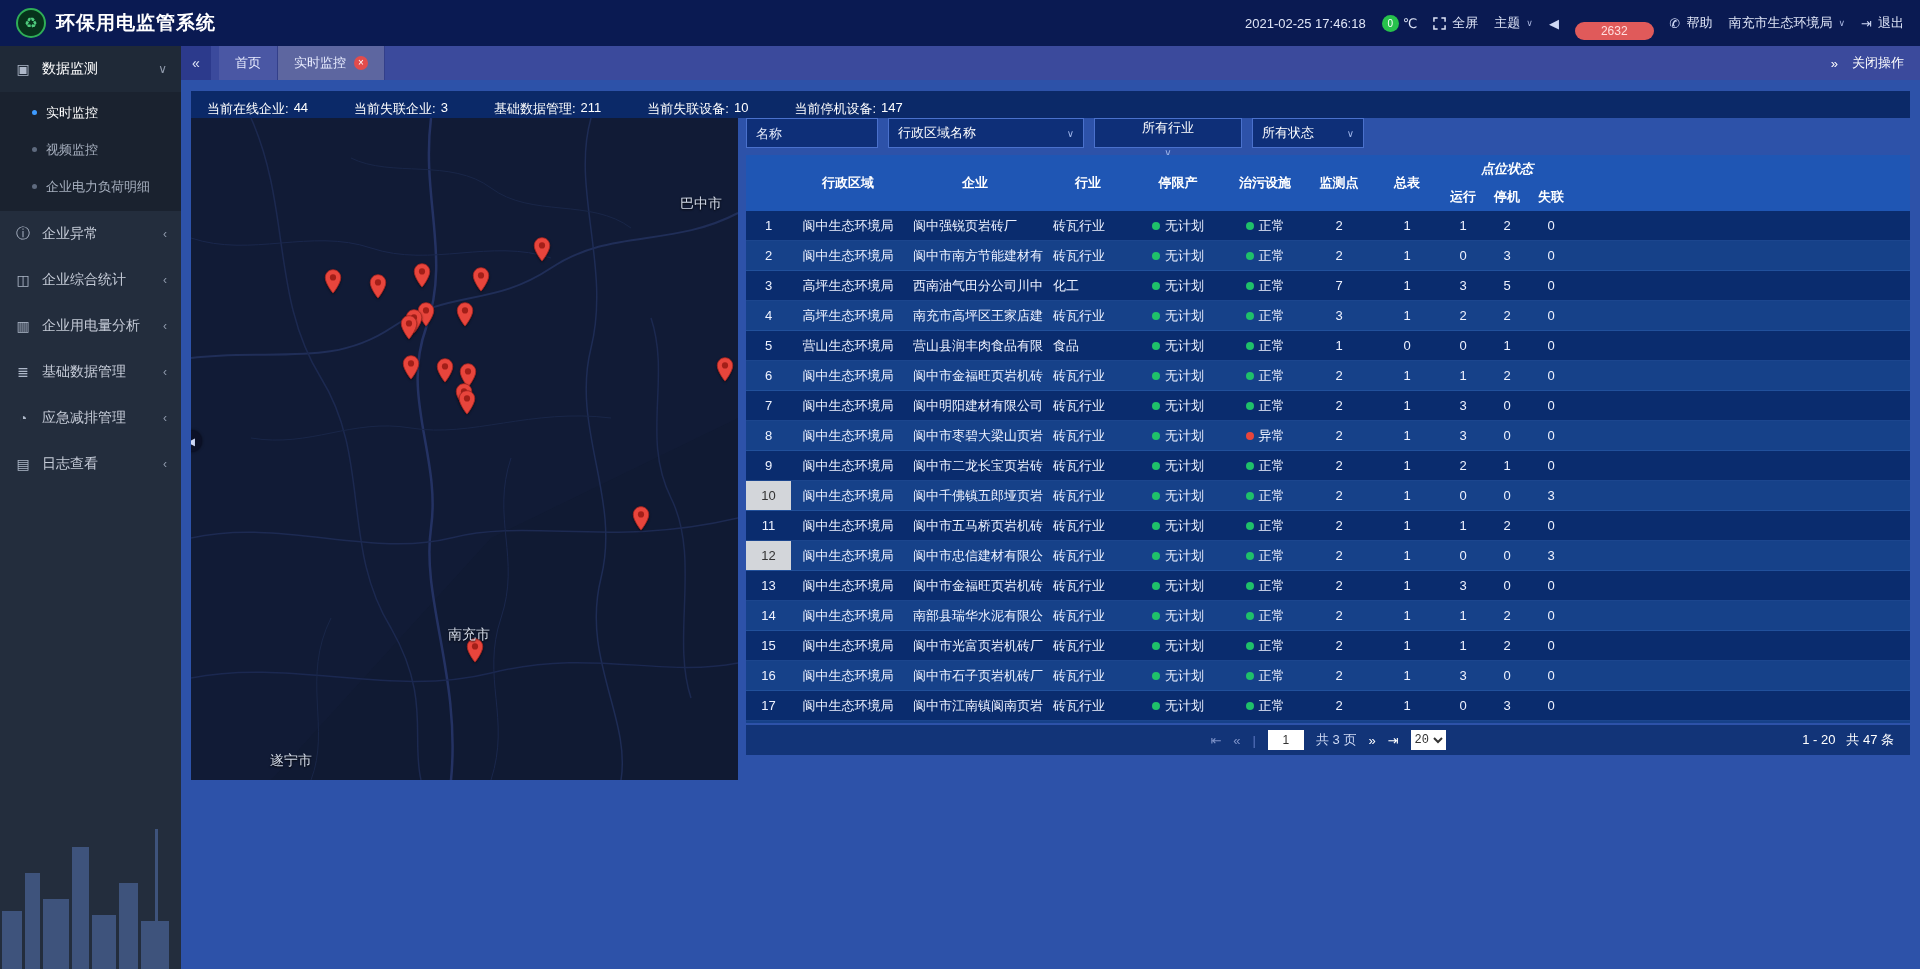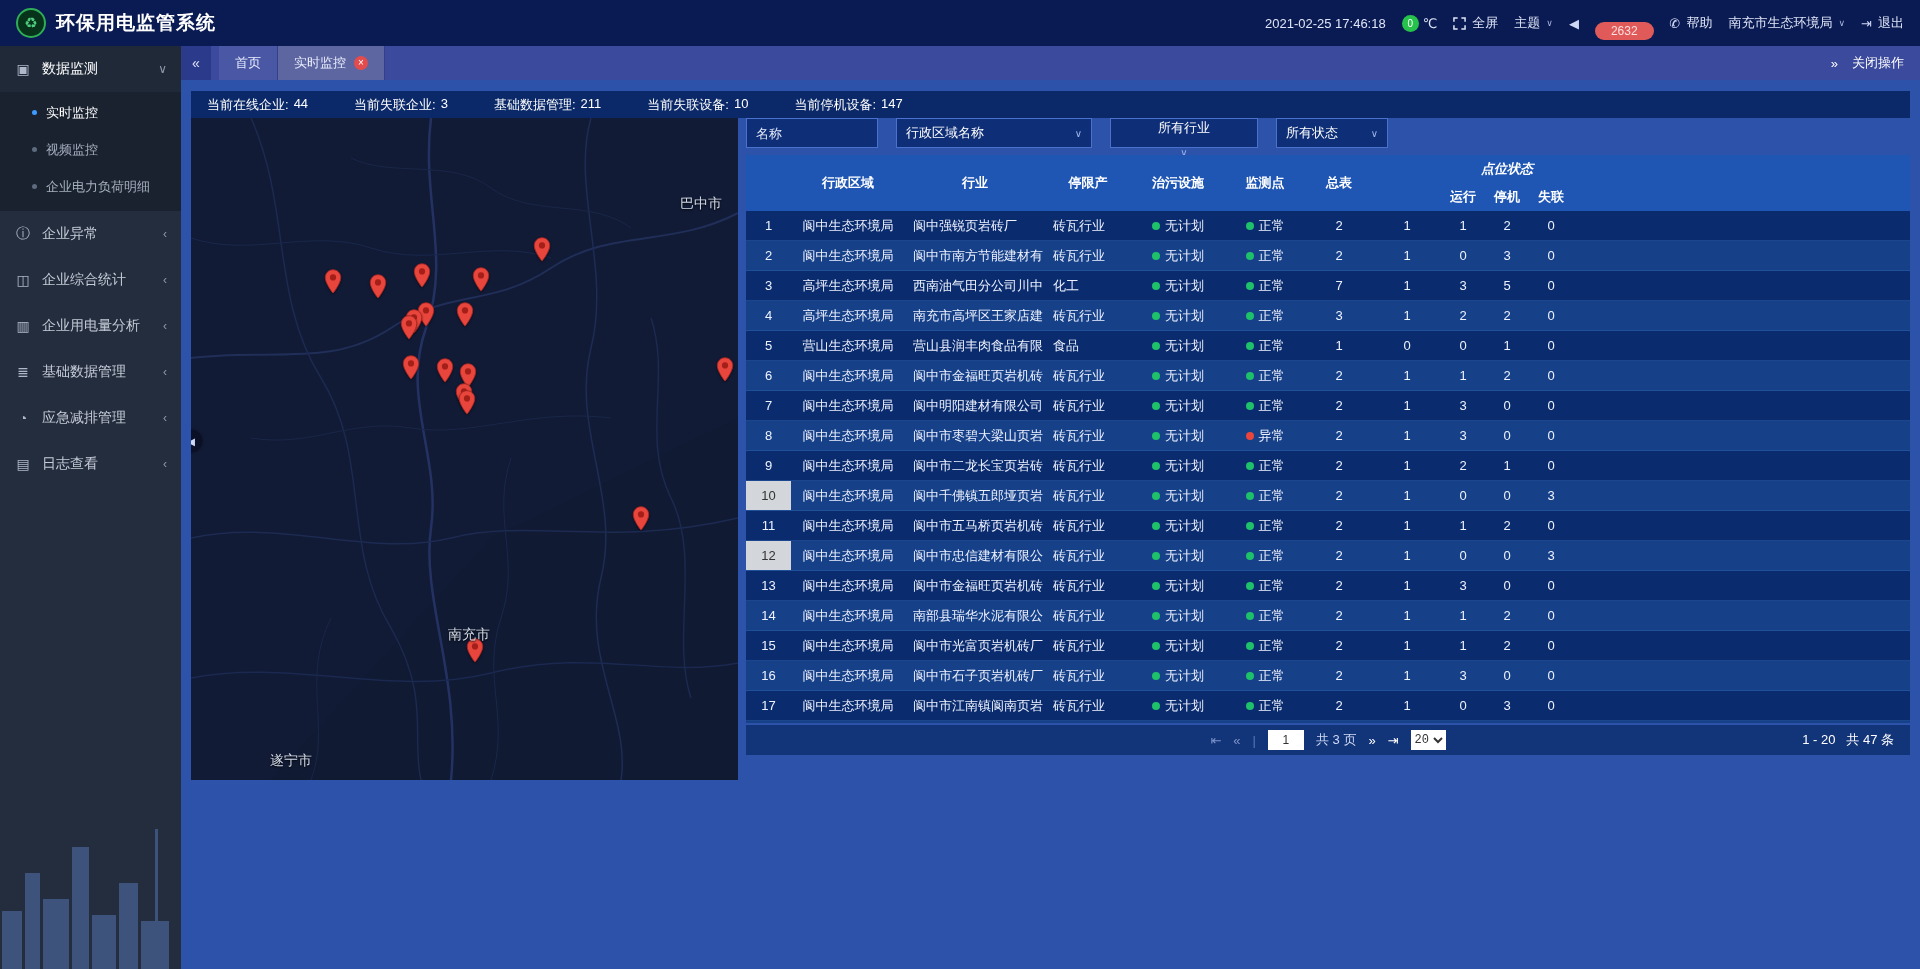--- a/index.html
+++ b/index.html
@@ -11,21 +11,21 @@
   .topbar{height:46px;background:#0a1a52;display:flex;align-items:center;padding:0 16px;flex:0 0 auto;}
   .brand{display:flex;align-items:center;gap:10px;}
   .logo{width:30px;height:30px;border-radius:50%;background:#07331b;border:2px solid #2fae57;color:#4ecb7d;
         display:flex;align-items:center;justify-content:center;font-size:15px;}
   .app-title{font-size:19px;font-weight:bold;letter-spacing:1px;color:#fff;}
   .topbar-right{margin-left:auto;display:flex;align-items:center;gap:16px;font-size:13px;color:#dfe5f7;}
   .hitem{display:flex;align-items:center;gap:6px;cursor:pointer;white-space:nowrap;}
   .temp-wrap{display:flex;align-items:center;gap:4px;}
   .temp-badge{width:17px;height:17px;border-radius:50%;background:#27c24c;color:#fff;font-size:10px;
               display:inline-flex;align-items:center;justify-content:center;}
-  .msg-badge{background:#e05a5a;color:#ffdede;border-radius:10px;padding:2px 16px;font-size:12px;margin-top:16px;}
+  .msg-badge{background:#e05a5a;color:#ffdede;border-radius:10px;padding:2px 26px;font-size:12px;margin-top:16px;}
   .caret{font-size:9px;color:#aab6e0;}
   .fs-ico svg{display:block;}
   .ico{font-size:13px;color:#cfd8f5;}
 
   
   .body-row{flex:1;display:flex;min-height:0;}
   .sidebar{width:181px;background:#232d3d;flex:0 0 auto;position:relative;color:#c6ccd8;overflow:hidden;}
   .menu-group{height:46px;display:flex;align-items:center;padding:0 14px;gap:10px;font-size:14px;cursor:pointer;}
   .menu-group .m-icon{font-size:14px;color:#aeb8c9;width:18px;text-align:center;}
   .menu-group .chev{margin-left:auto;font-size:12px;color:#8f99ab;}
@@ -46,40 +46,40 @@
   .tabs-wrap{display:flex;align-items:stretch;margin-left:8px;}
   .tab{display:flex;align-items:center;gap:8px;padding:0 16px;font-size:13px;color:#e8ecff;background:#4a57a4;
        border-right:1px solid #333f8a;cursor:pointer;}
   .tab.active{background:#5d66a0;}
   .tab-close{width:14px;height:14px;border-radius:50%;background:#e24c4c;color:#fff;font-size:10px;line-height:14px;
              display:inline-flex;align-items:center;justify-content:center;cursor:pointer;}
   .tabbar-right{margin-left:auto;display:flex;align-items:center;gap:14px;padding-right:16px;font-size:13px;color:#fff;}
 
   
   .main{flex:1;display:flex;flex-direction:column;padding:0 10px;min-width:0;}
-  .stats-bar{margin-top:11px;height:27px;background:#0b2968;display:flex;align-items:center;gap:46px;
+  .stats-bar{margin-top:11px;height:27px;background:#0b2968;display:flex;align-items:flex-end;gap:46px;
              padding:0 16px;font-size:13px;color:#fff;flex:0 0 auto;}
   .stat{display:flex;gap:5px;white-space:nowrap;}
 
   .content-row{display:flex;gap:8px;margin-top:0;flex:1;align-items:flex-start;min-height:0;}
 
   
   .map{width:547px;height:662px;background:#101a33;position:relative;overflow:hidden;flex:0 0 auto;cursor:grab;}
   .map svg.roads{position:absolute;inset:0;}
   .city-label{position:absolute;color:#d3dae8;font-size:14px;text-shadow:0 1px 2px #000;transform:translate(-50%,-50%);white-space:nowrap;}
   .pin{position:absolute;width:18px;height:25px;transform:translate(-50%,-100%);cursor:pointer;}
   .pin svg{display:block;width:18px;height:25px;filter:drop-shadow(0 1px 1px rgba(0,0,0,.5));}
 
   .collapse-handle{position:absolute;left:-11px;top:312px;width:22px;height:22px;border-radius:50%;
                    background:#0b1026;color:#cfd8f5;font-size:10px;display:flex;align-items:center;justify-content:center;
                    cursor:pointer;z-index:20;box-shadow:0 0 3px rgba(0,0,0,.6);}
 
   
   .right-panel{flex:1;height:637px;display:flex;flex-direction:column;min-width:0;}
-  .filters{height:30px;display:flex;gap:18px;margin-bottom:7px;flex:0 0 auto;}
+  .filters{height:30px;display:flex;gap:10px;margin-bottom:7px;flex:0 0 auto;}
   .f-input{width:132px;height:30px;background:#0e2f78;border:1px solid #4a71cc;color:#fff;padding:0 9px;font-size:13px;outline:none;}
   .f-input::placeholder{color:#e3e9fa;opacity:1;}
   .f-select{height:30px;display:flex;align-items:center;justify-content:space-between;gap:10px;padding:0 9px;
             background:#0e2f78;border:1px solid #4a71cc;color:#fff;font-size:13px;cursor:pointer;white-space:nowrap;}
   .f-select .caret{color:#9db4e8;font-size:10px;}
   .w-region{width:196px;} .w-industry{width:148px;flex-direction:column;} .w-status{width:112px;}
 
   .grid-head,.grid-row{display:grid;grid-template-columns:45px 114px 140px 86px 94px 80px 68px 68px 44px 44px 44px 1fr;}
   .grid-head{background:#1f56b4;color:#fff;font-weight:bold;font-size:13px;height:56px;flex:0 0 auto;}
   .hc{display:flex;align-items:center;justify-content:center;white-space:nowrap;}
@@ -404,20 +404,21 @@
               </div>
               <div class="f-select w-status">
                 <span>所有状态</span>
                 <span class="caret">∨</span>
               </div>
             </div>
 
             <div class="grid-head">
               <div class="hc"></div>
               <div class="hc">行政区域</div>
+              <div class="hc">企业</div>
               <div class="hc">行业</div>
               <div class="hc">停限产</div>
               <div class="hc">治污设施</div>
               <div class="hc">监测点</div>
               <div class="hc">总表</div>
               <div class="group-head">
                 <div class="group-title">点位状态</div>
                 <div class="group-subs">
                   <div class="hc">运行</div>
                   <div class="hc">停机</div>

